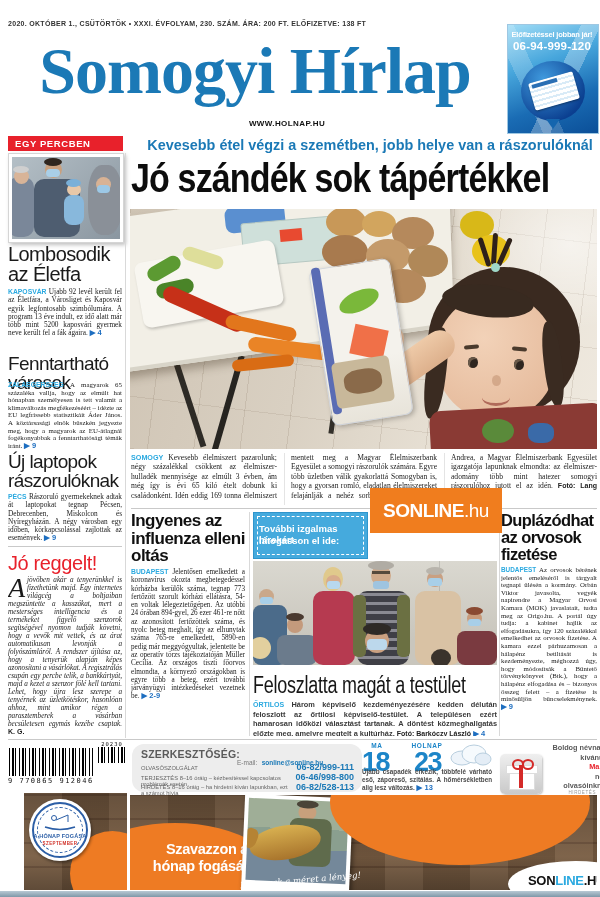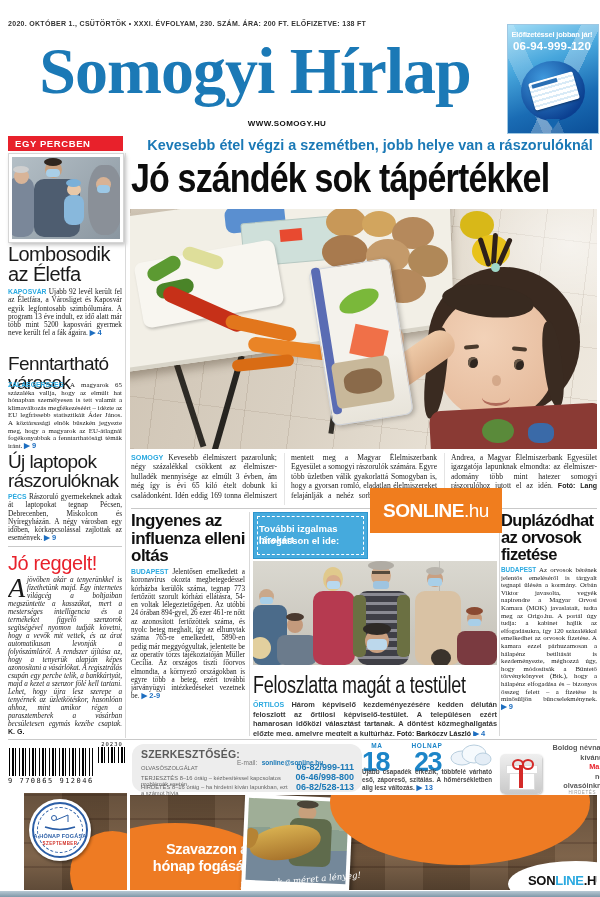--- a/index.html
+++ b/index.html
@@ -103,21 +103,21 @@
   .bstrip{background:linear-gradient(180deg,#b9c9d4,#7f98a8);}
   .sh{position:absolute;}
 </style>
 </head>
 <body>
 
 <div class="page">
 
   <div class="abs dateline" style="left:8px;top:20px;width:520px">2020. OKTÓBER 1., CSÜTÖRTÖK • XXXI. ÉVFOLYAM, 230. SZÁM. ÁRA: 200 FT. ELŐFIZETVE: 138 FT</div>
   <div class="abs masthead" style="left:6px;top:26px;width:498px">Somogyi Hírlap</div>
-  <div class="abs website" style="left:100px;top:119px;width:374px">WWW.SOMOGY.HU</div>
+  <div class="abs website" style="left:100px;top:119px;width:374px">WWW.HOLNAP.HU</div>
 
   <div class="abs subad" style="left:507px;top:24px;width:90px;height:108px">
     <div class="abs subad-l1" style="left:2px;top:5px;width:84px">Előfizetéssel jobban jár!</div>
     <div class="abs subad-l2" style="left:2px;top:15px;width:84px">06-94-999-120</div>
     <div class="abs bubble" style="left:13px;top:36px;width:64px;height:60px">
       <div class="abs paper" style="left:10px;top:16px;width:46px;height:28px;transform:rotate(-16deg)">
         <div class="sh" style="left:3px;top:2px;width:26px;height:4px;background:#2a6fb4"></div>
       </div>
     </div>
     <div class="abs" style="left:38px;top:94px;width:0;height:0;border-left:7px solid transparent;border-right:7px solid transparent;border-top:10px solid #1565ae"></div>

